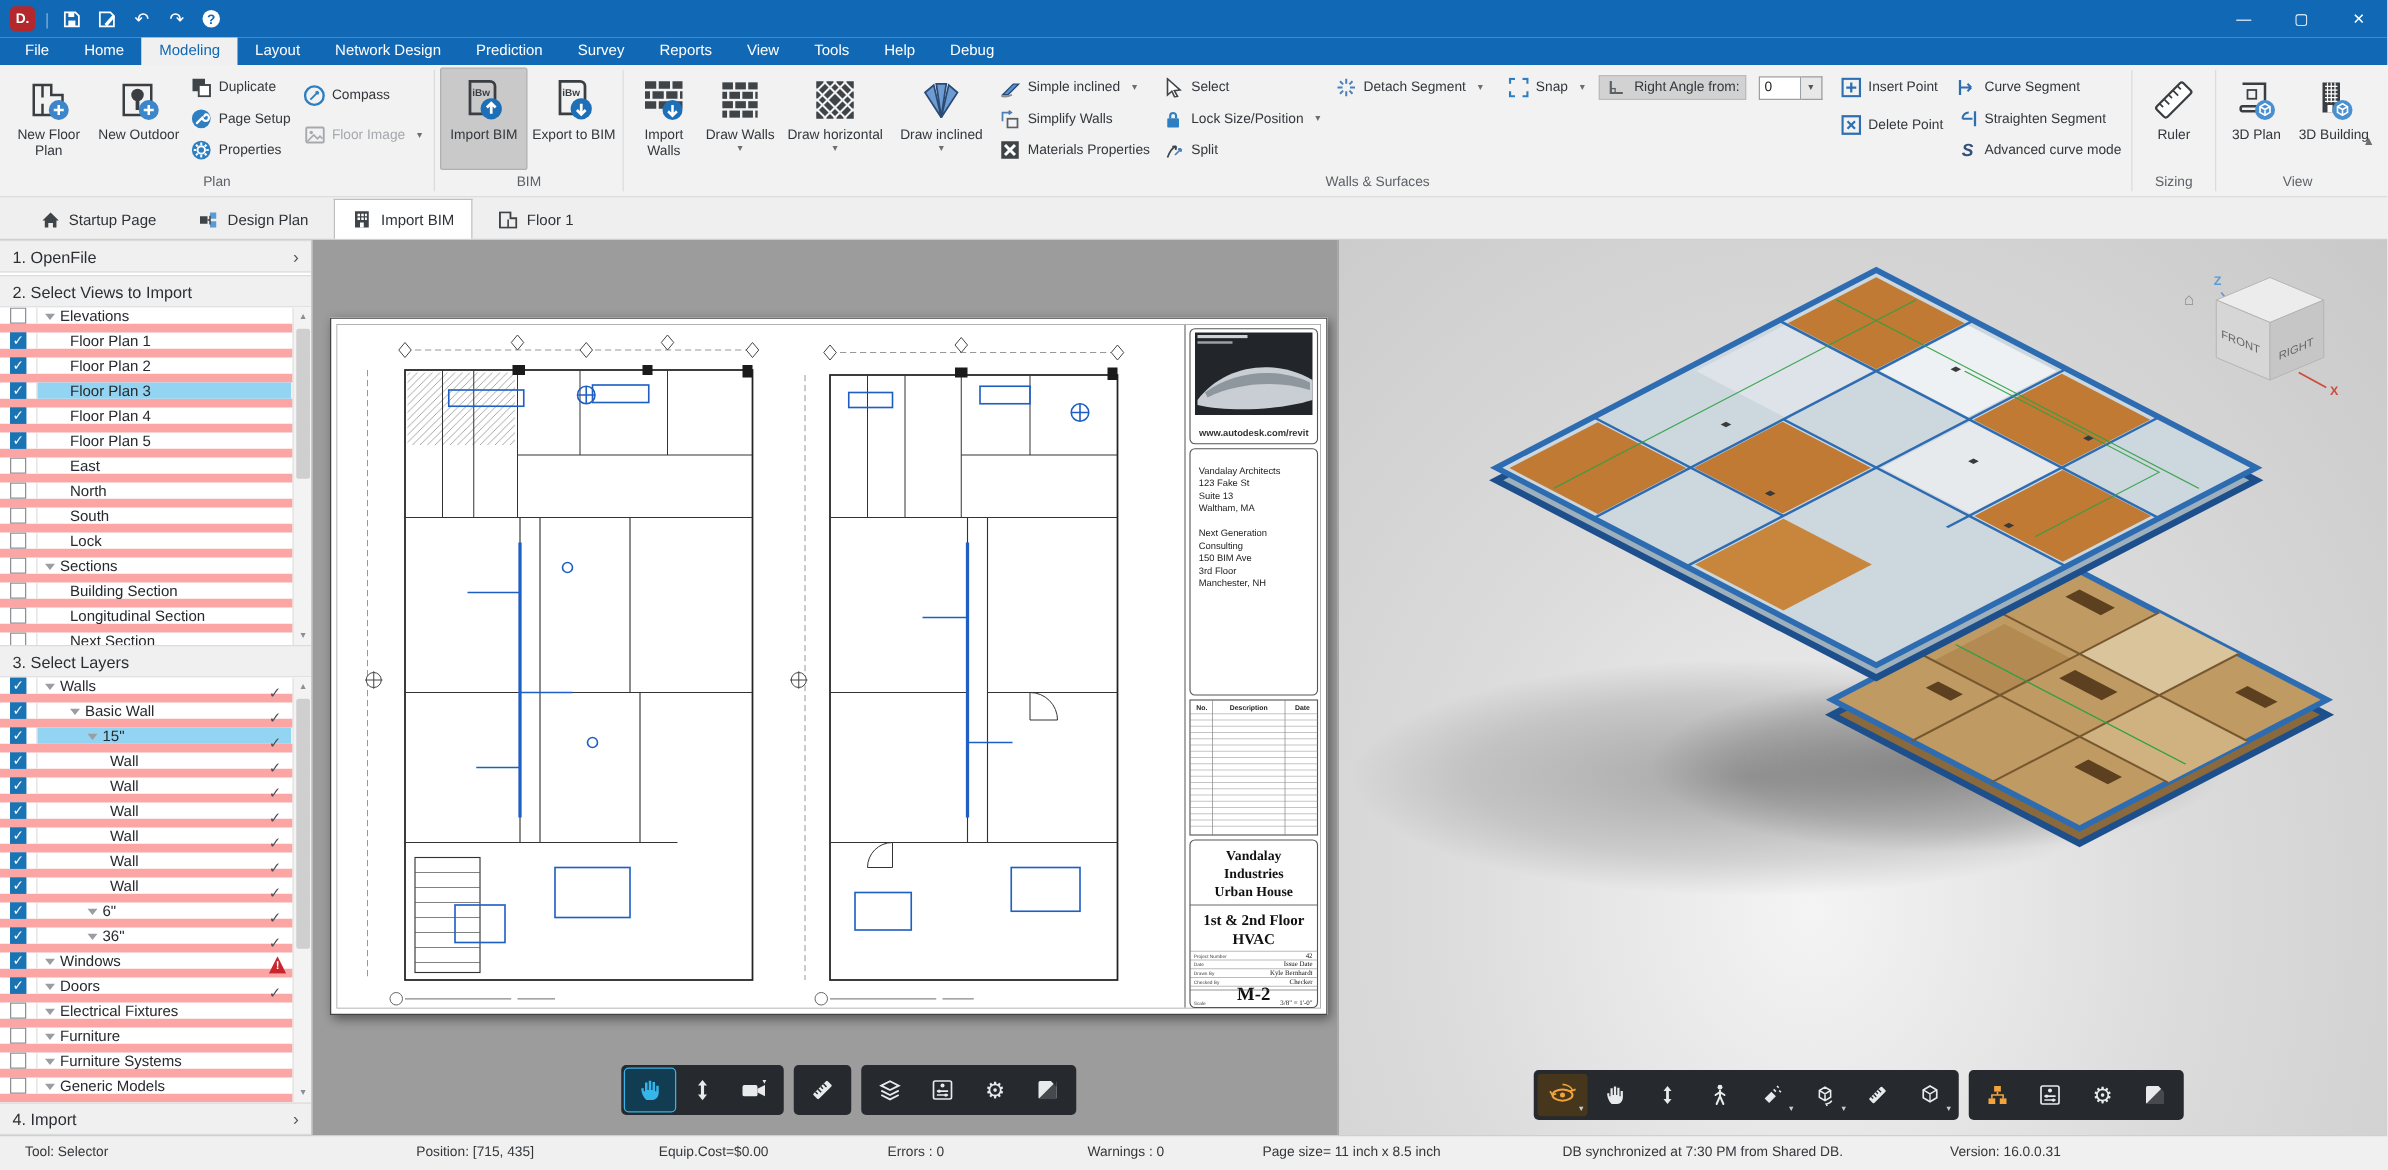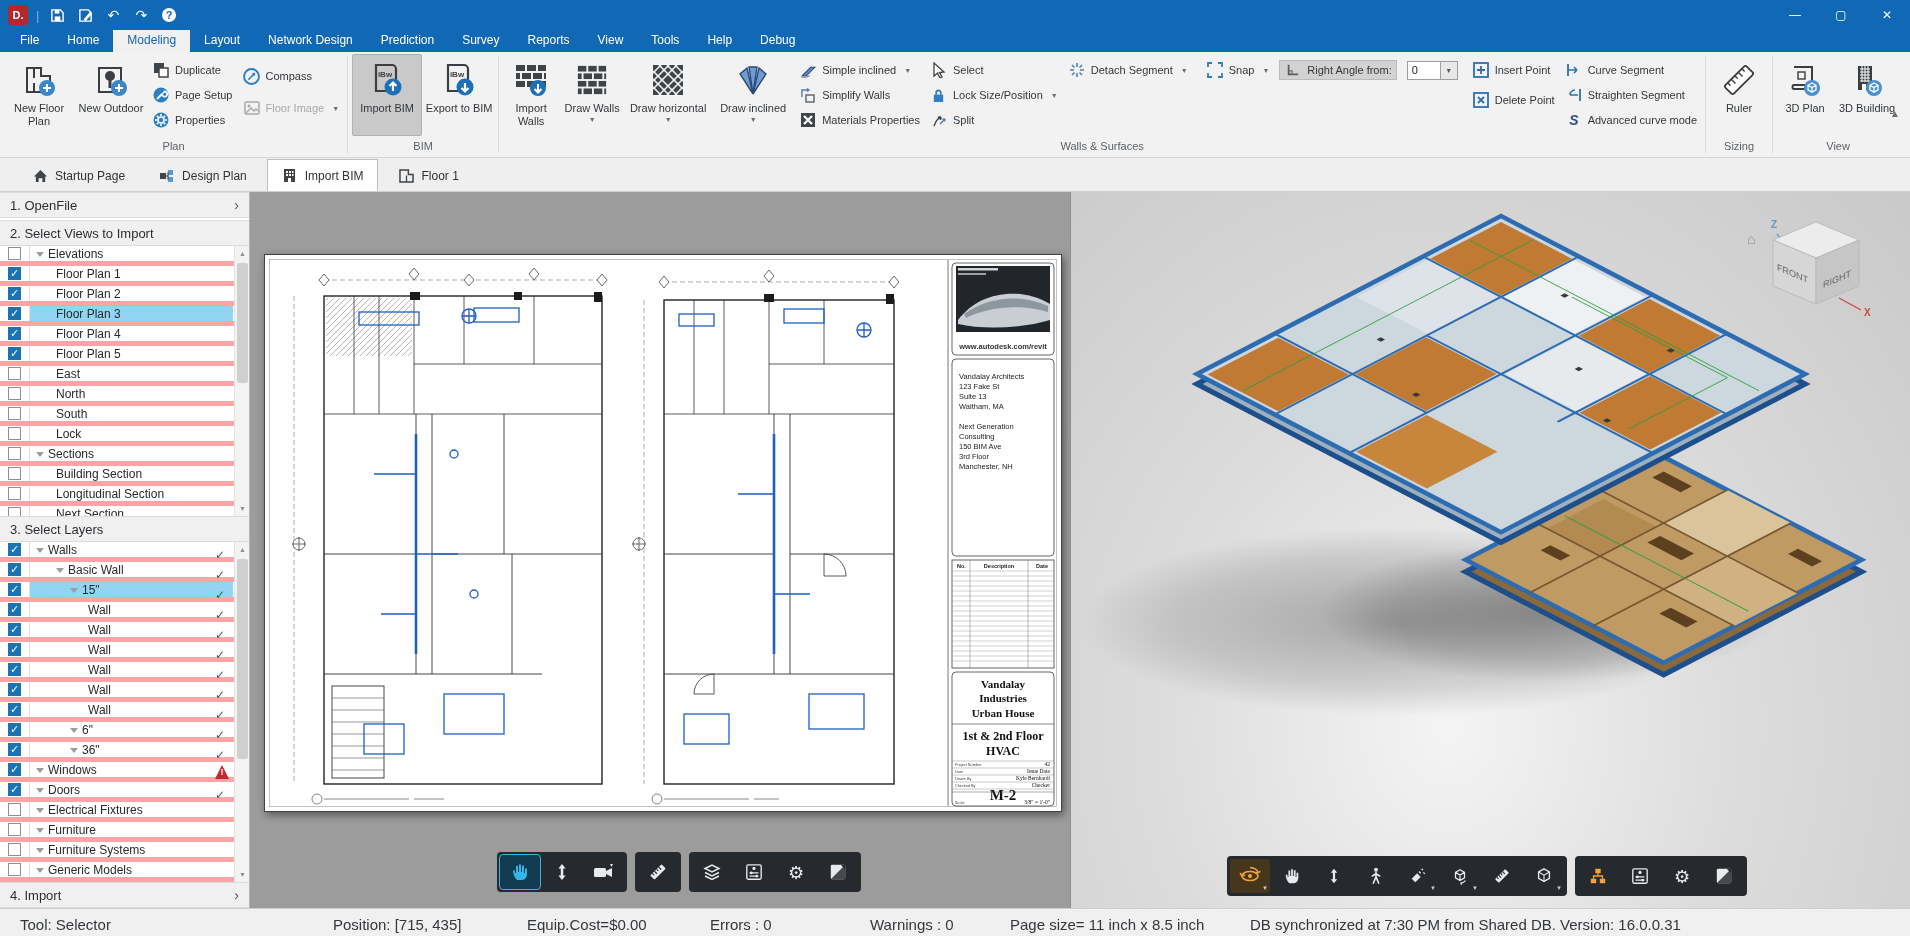--- a/index.html
+++ b/index.html
@@ -52,21 +52,21 @@
   .tabicon { width:16px; height:16px; display:flex; align-items:center; justify-content:center; }
 
   
   .main { position:absolute; left:0; top:192px; width:1910px; height:716px; display:flex; }
 
   
   .sidebar { position:relative; width:250px; height:716px; background:#fff; border-right:1px solid #b5b5b5; overflow:hidden; }
   .shead { height:26px; background:#f0f0f0; border-top:1px solid #dcdcdc; border-bottom:1px solid #dcdcdc; display:flex; align-items:center; justify-content:space-between; padding:0 10px; font-size:13px; color:#2b2f33; }
   .shead .chev { color:#555; font-size:14px; }
   .slist { position:relative; background:#fff; }
-  .srow { display:flex; align-items:stretch; height:20px; border-bottom:5px solid #fca5a5; position:relative; }
+  .srow { display:flex; align-items:stretch; height:20px; border-bottom:7px solid #fca5a5; position:relative; }
   .srow.sel .cell { background:#92d4f2; }
   .cbcol { width:30px; border-right:1px solid #e0e0e0; display:flex; align-items:center; justify-content:center; flex:none; }
   .cb { width:13px; height:13px; border:1px solid #8d9196; background:#fff; position:relative; }
   .cb.checked { background:#1a74b4; border-color:#1a74b4; }
   .cb.checked::after { content:"✓"; position:absolute; left:1px; top:-1px; color:#fff; font-size:11px; font-weight:bold; }
   .cell { flex:1; display:flex; align-items:center; font-size:12px; color:#26292d; padding-left:6px; margin-right:16px; position:relative; }
   .lvl2 .cell { padding-left:26px; }
   .lvl3 .cell { padding-left:40px; }
   .lvl4 .cell { padding-left:58px; }
   .exp { width:12px; flex:none; position:relative; }
@@ -89,21 +89,21 @@
   .tbtn .ddm { position:absolute; right:2px; bottom:2px; color:#c7cbd0; font-size:6px; }
   .tbtn.act-orange { background:#45361c; }
 
   
   .right3d { position:relative; width:840px; height:716px; border-left:1px solid #8f8f8f;
     background:radial-gradient(ellipse at 45% 75%, #f4f4f4 0%, #dcdcdc 45%, #c9c9c9 100%); }
   .right3d svg.scene { position:absolute; left:0; top:0; }
   .rtoolbar { left:156px; top:664px; }
 
   
-  .statusbar { position:absolute; left:0; top:908px; width:100%; height:28px; background:#f0f0f0; border-top:1px solid #cfcfcf; font-size:15px; color:#33373b; }
+  .statusbar { position:absolute; left:0; top:908px; width:100%; height:28px; background:#f0f0f0; border-top:1px solid #cfcfcf; font-size:11px; color:#33373b; }
   .sitem { position:absolute; top:7px; white-space:nowrap; }
 </style>
 </head>
 <body>
 
 <div id="app">
 
   <div class="titlebar">
     <div class="qa">
       <div class="logo">D.</div>

